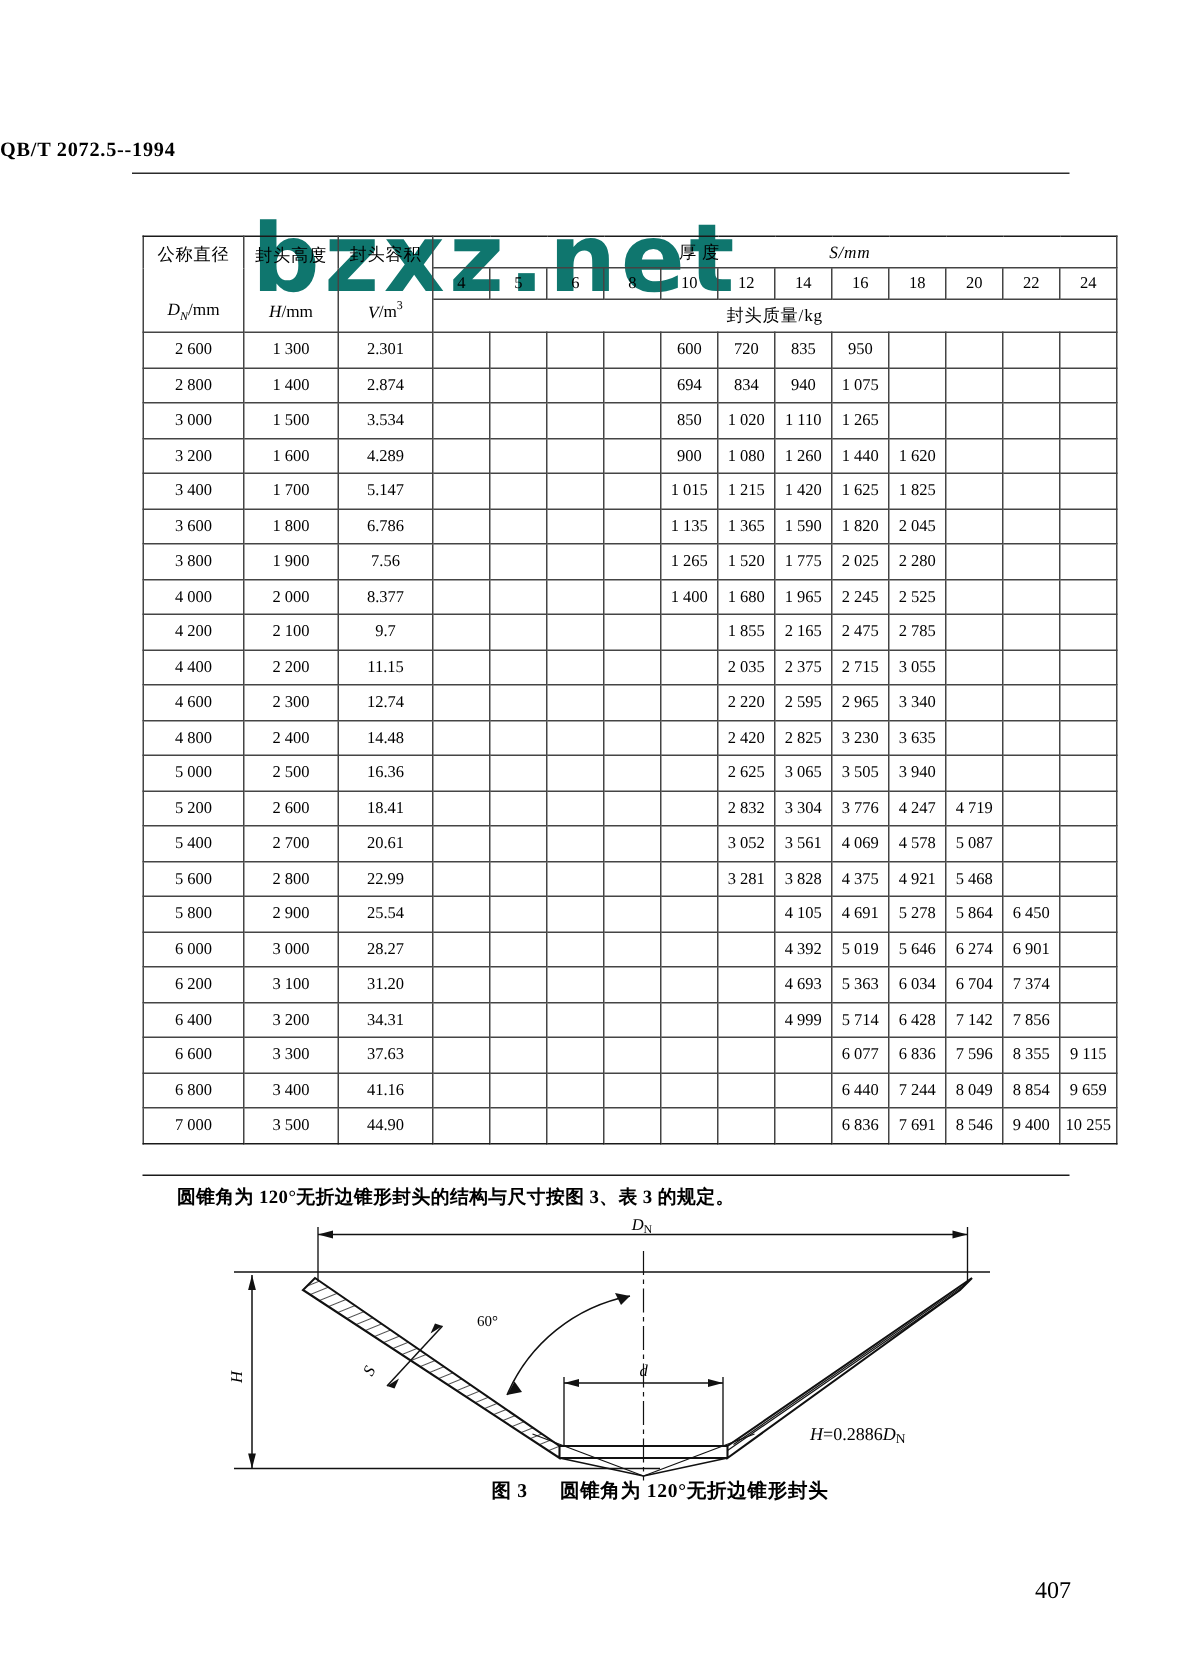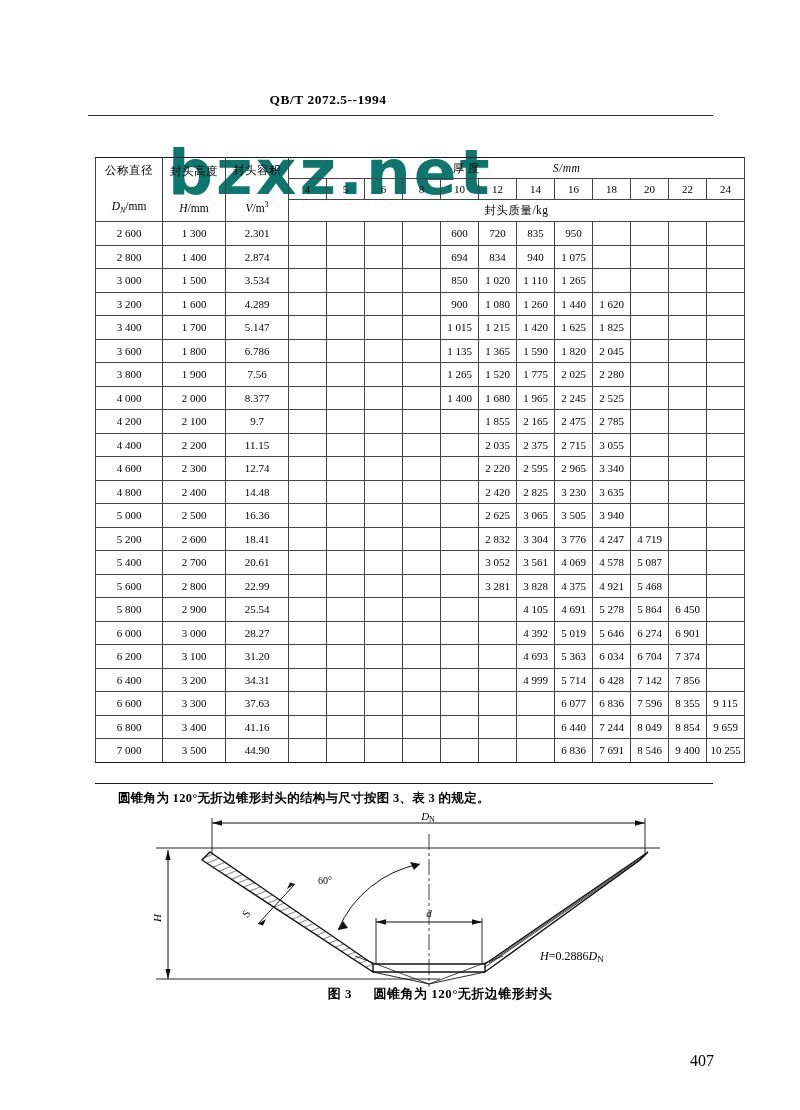--- a/index.html
+++ b/index.html
@@ -35,21 +35,21 @@
     user-select: none;
     white-space: nowrap;
   }
 
   
   .doc-code {
     position: absolute;
     top: 92px;
     left: 0;
     width: 656px;
-    text-align: center;
+    text-align: left;
     font-family: "Liberation Serif", serif;
     font-weight: bold;
     font-size: 13.5px;
     letter-spacing: 0.5px;
   }
   .header-rule {
     position: absolute;
     left: 88px;
     top: 115px;
     width: 625px;

